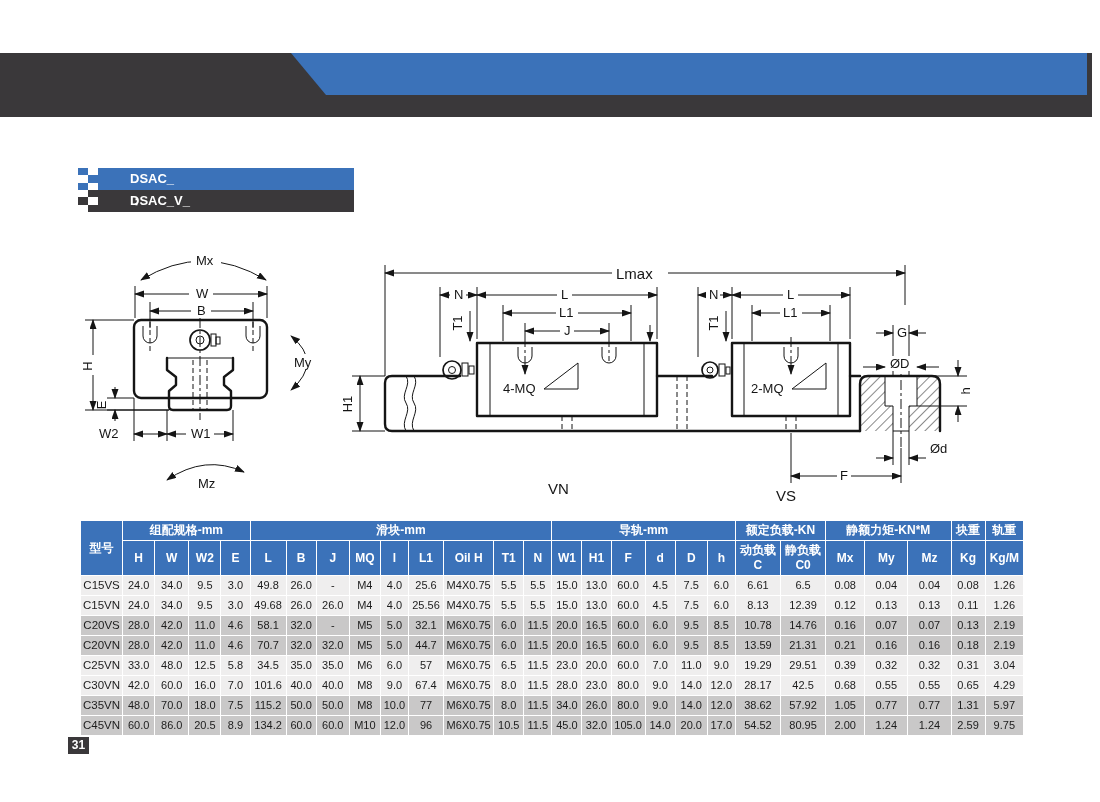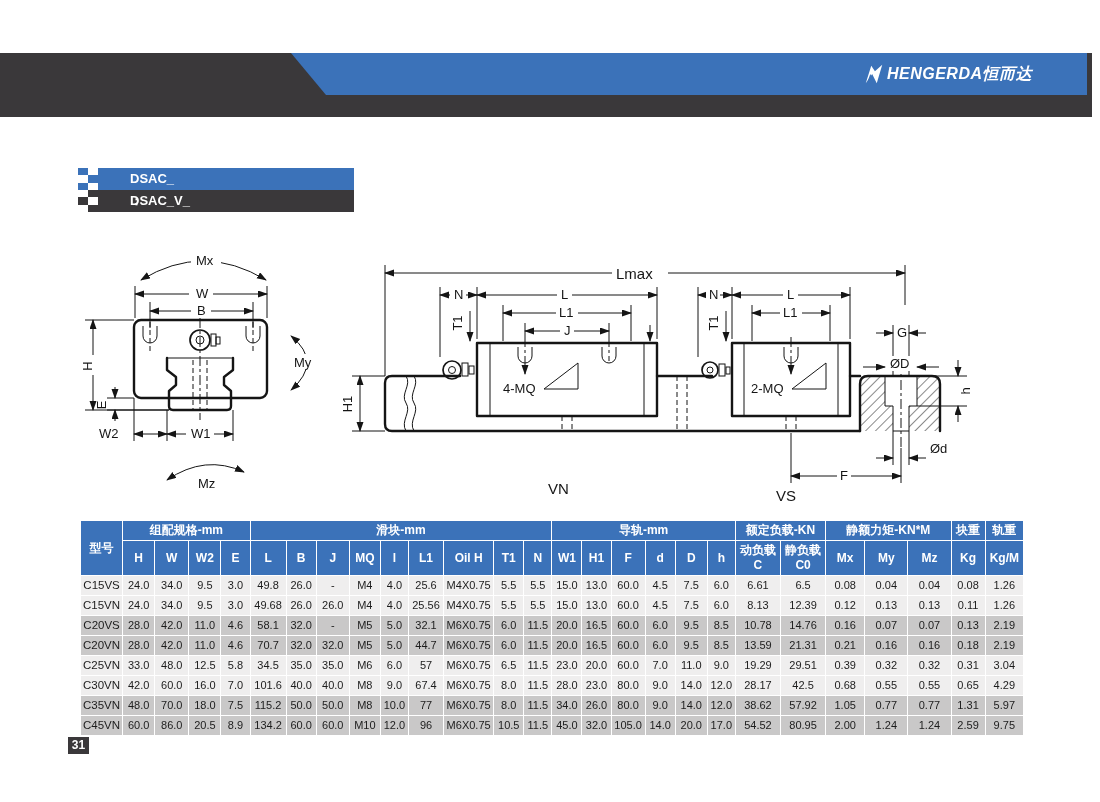--- a/index.html
+++ b/index.html
@@ -53,27 +53,20 @@
   .page-num{position:absolute;left:68px;top:737px;width:21px;height:17px;background:#3A383A;
             color:#fff;font-size:12px;font-weight:bold;text-align:center;line-height:17px;}
 </style>
 </head>
 <body>
 
 <div class="page">
 
   <div class="band">
     <div class="band-blue"></div>
-    <div class="brand">
-      <svg class="brand-icon" viewBox="0 0 24 24">
-        <path d="M3 22 L9 3 L13 9 L21 2 L15 22 L10 12 Z" fill="#fff"></path>
-        <path d="M5 20 l3 -8 2 4 z" fill="#3B72B9"></path>
-      </svg>
-      <span class="brand-text">HENGERDA恒而达</span>
-    </div>
   </div>
 
   <div class="series">
     <div class="checker">
         <div style="background: rgb(59, 114, 185);"></div>
         <div style="background: rgb(255, 255, 255);"></div>
         <div style="background: rgb(255, 255, 255);"></div>
         <div style="background: rgb(59, 114, 185);"></div>
         <div style="background: rgb(59, 114, 185);"></div>
         <div style="background: rgb(255, 255, 255);"></div>

